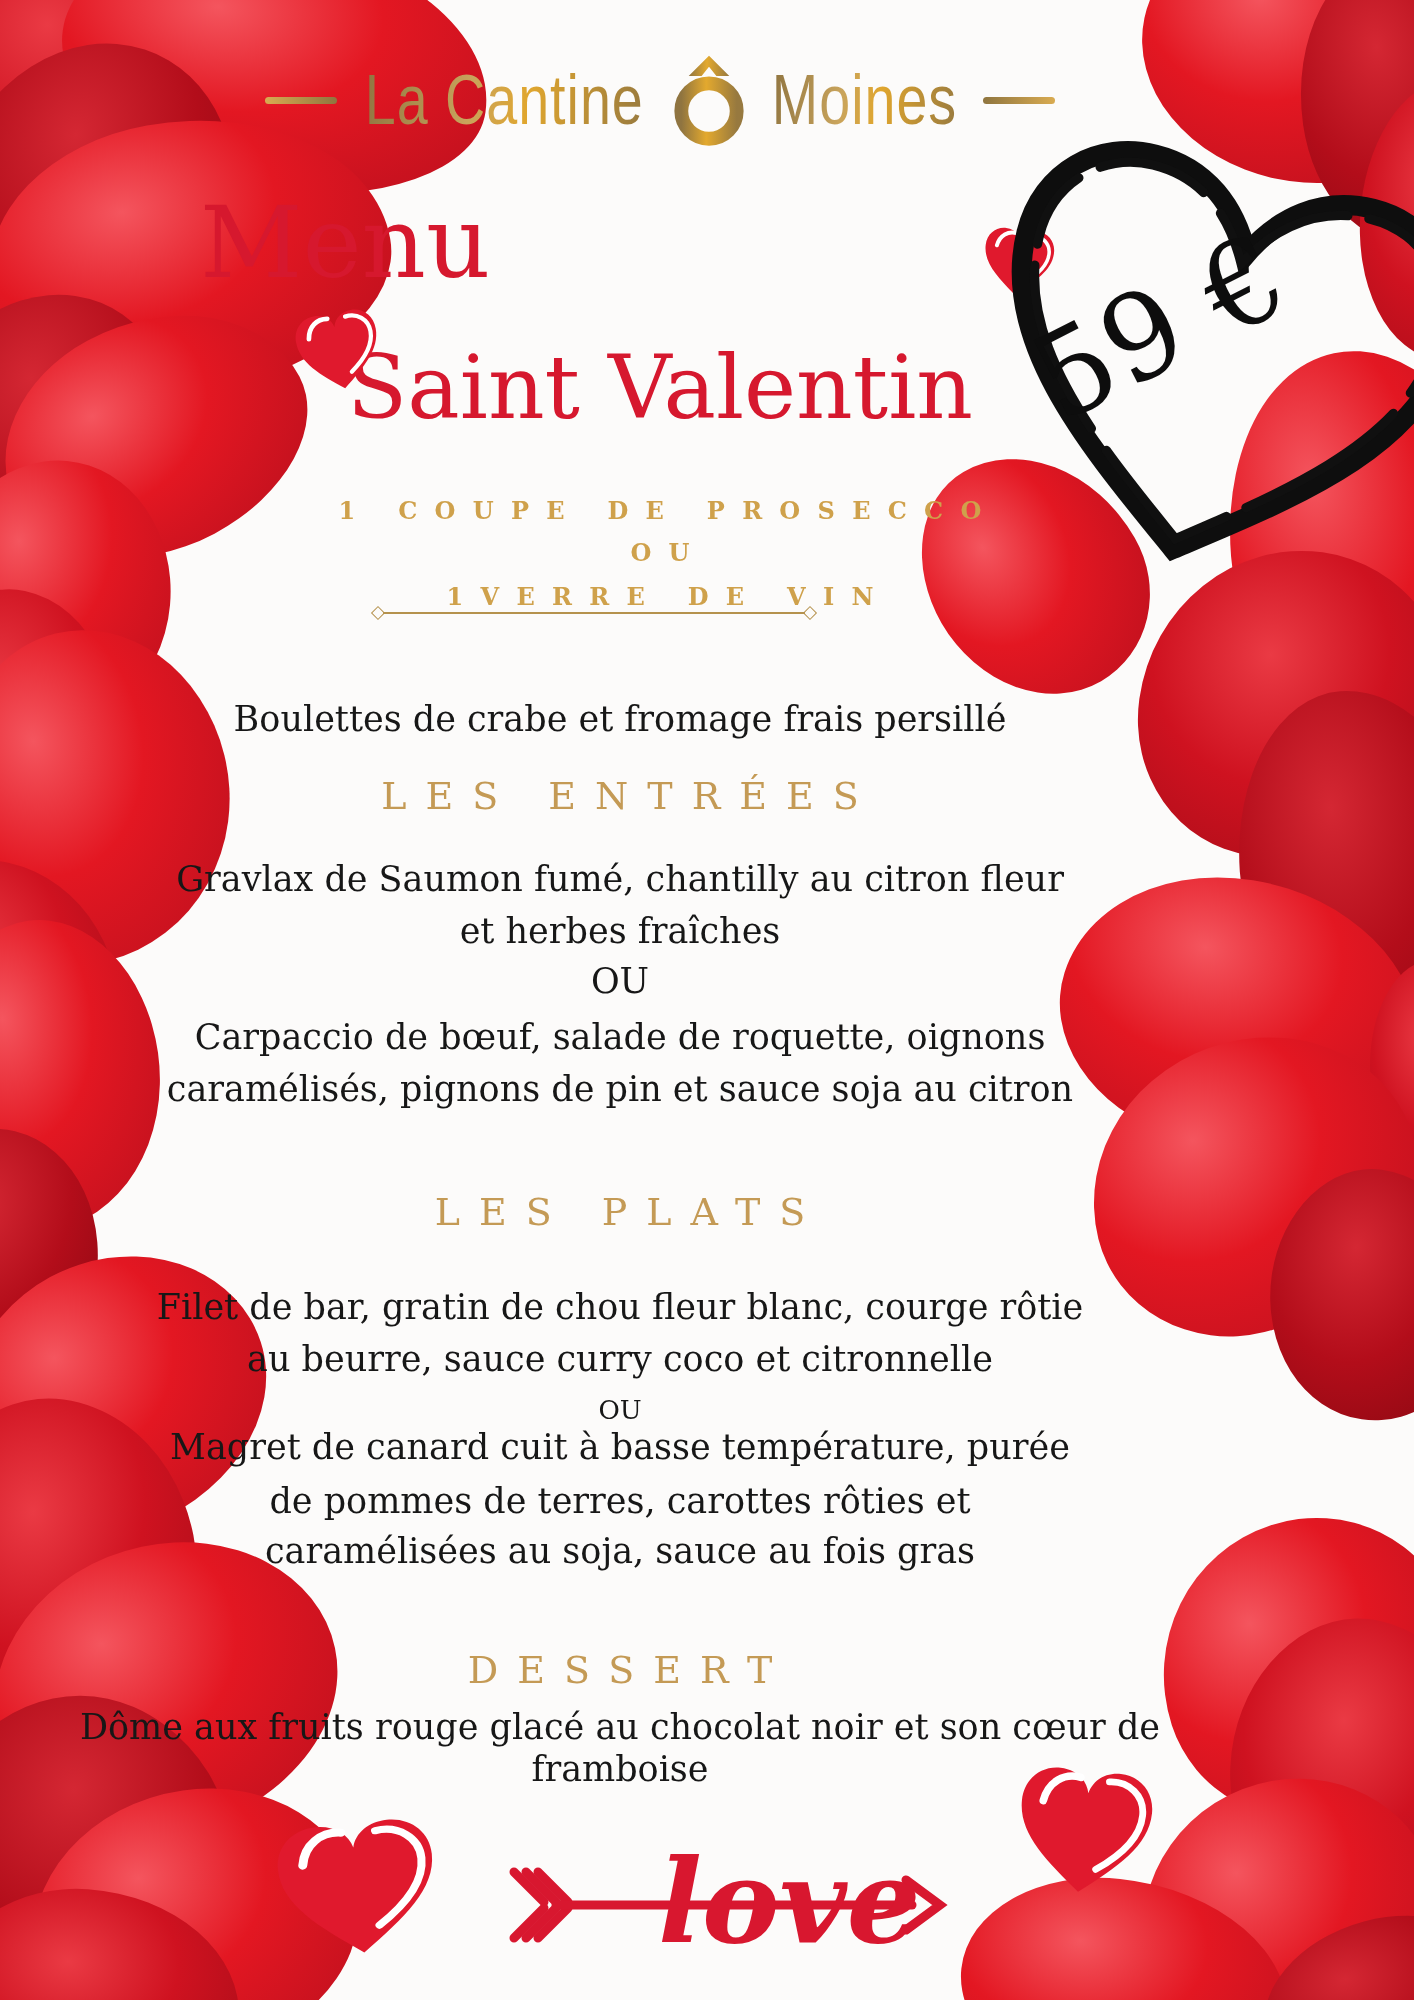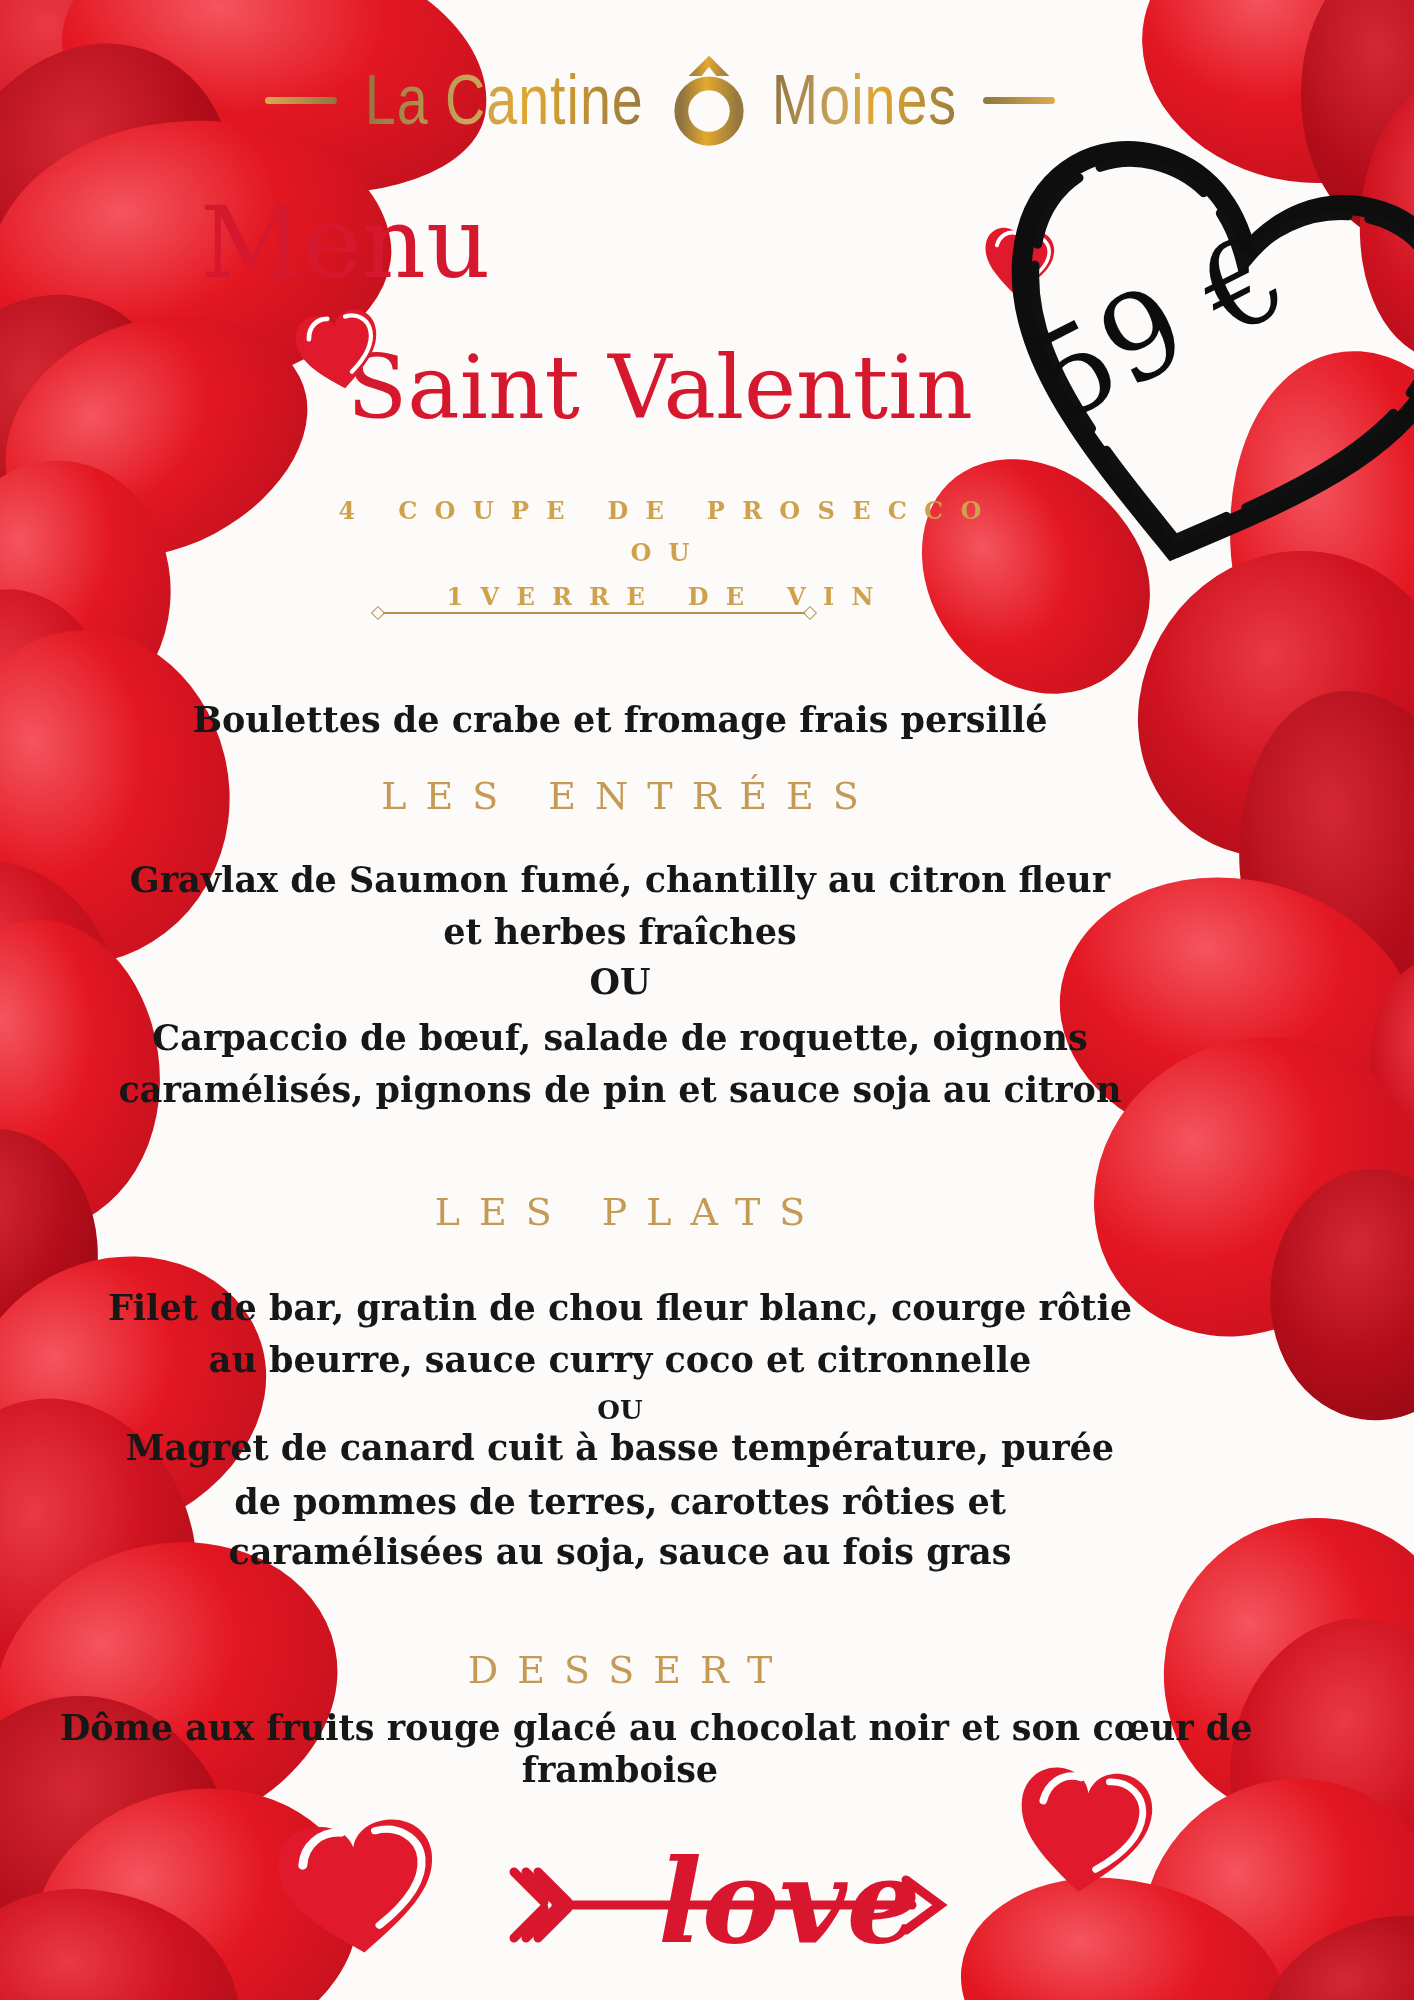--- a/index.html
+++ b/index.html
@@ -41,21 +41,21 @@
     color:#cfa14b;font-weight:700;font-size:24px;letter-spacing:.72em;text-indent:.72em;white-space:nowrap;}
   
   .divider{position:absolute;left:373px;top:606px;width:442px;height:14px;z-index:3;
     display:flex;align-items:center;}
   .divider .bar{flex:1;height:2px;background:#b5924d;}
   .divider .dia{width:8px;height:8px;border:1.6px solid #b5924d;transform:rotate(45deg);background:transparent;}
   
   .heading{position:absolute;left:60px;width:1120px;z-index:3;text-align:center;margin:0;
     color:#c49a55;font-size:38px;font-weight:500;letter-spacing:.5em;text-indent:.5em;white-space:nowrap;}
   .dish{position:absolute;left:60px;width:1120px;z-index:3;text-align:center;margin:0;
-    color:#171717;font-size:35px;font-weight:700;line-height:1.25;white-space:nowrap;}
+    color:#171717;font-size:35px;font-weight:400;line-height:1.25;white-space:nowrap;}
   .dish.small{font-size:26px;}
   
   .heart{position:absolute;z-index:4;}
   .black-heart{position:absolute;left:948px;top:128px;width:540px;height:480px;z-index:4;}
   .price{position:absolute;left:1042px;top:318px;z-index:5;margin:0;
     color:#0d0d0d;font-size:118px;font-weight:400;white-space:nowrap;
     transform:rotate(-27deg);transform-origin:left center;}
   .love-svg{position:absolute;left:498px;top:1830px;width:452px;height:166px;z-index:4;}
   .love-word{font-family:"DejaVu Serif","Liberation Serif",serif;font-style:italic;font-weight:700;}
 </style>
@@ -138,21 +138,21 @@
     </svg>
 
   <svg class="black-heart" viewBox="0 0 200 180">
     <g transform="rotate(14 100 90)">
       <path d="M100 160 C60 130 18 100 18 58 C18 34 36 18 58 18 C78 18 92 30 100 46 C108 30 122 18 142 18 C164 18 182 34 182 58 C182 100 140 130 100 160 Z" fill="none" stroke="#0e0e0e" stroke-width="7.5" stroke-linecap="round"></path>
       <path d="M100 156 C63 128 23 99 23 58 C23 37 39 22 58 22 C77 22 90 33 99 50 C108 33 123 22 142 22 C162 22 177 37 177 58 C177 98 138 127 100 156 Z" fill="none" stroke="#101010" stroke-width="3.5" stroke-dasharray="42 10 66 8 30 9" stroke-linecap="round"></path>
     </g>
   </svg>
   <p class="price">59 €</p>
 
-  <p class="apero" style="top:472px">4 COUPE DE PROSECCO</p>
+  <p class="apero" style="top:472px">1 COUPE DE PROSECCO</p>
   <p class="apero" style="top:514px">OU</p>
   <p class="apero" style="top:558px">1VERRE DE VIN</p>
 
   <div class="divider">
     <i class="dia"></i>
     <i class="bar"></i>
     <i class="dia"></i>
   </div>
 
   <p class="dish" style="top:698px">Boulettes de crabe et fromage frais persillé</p>

